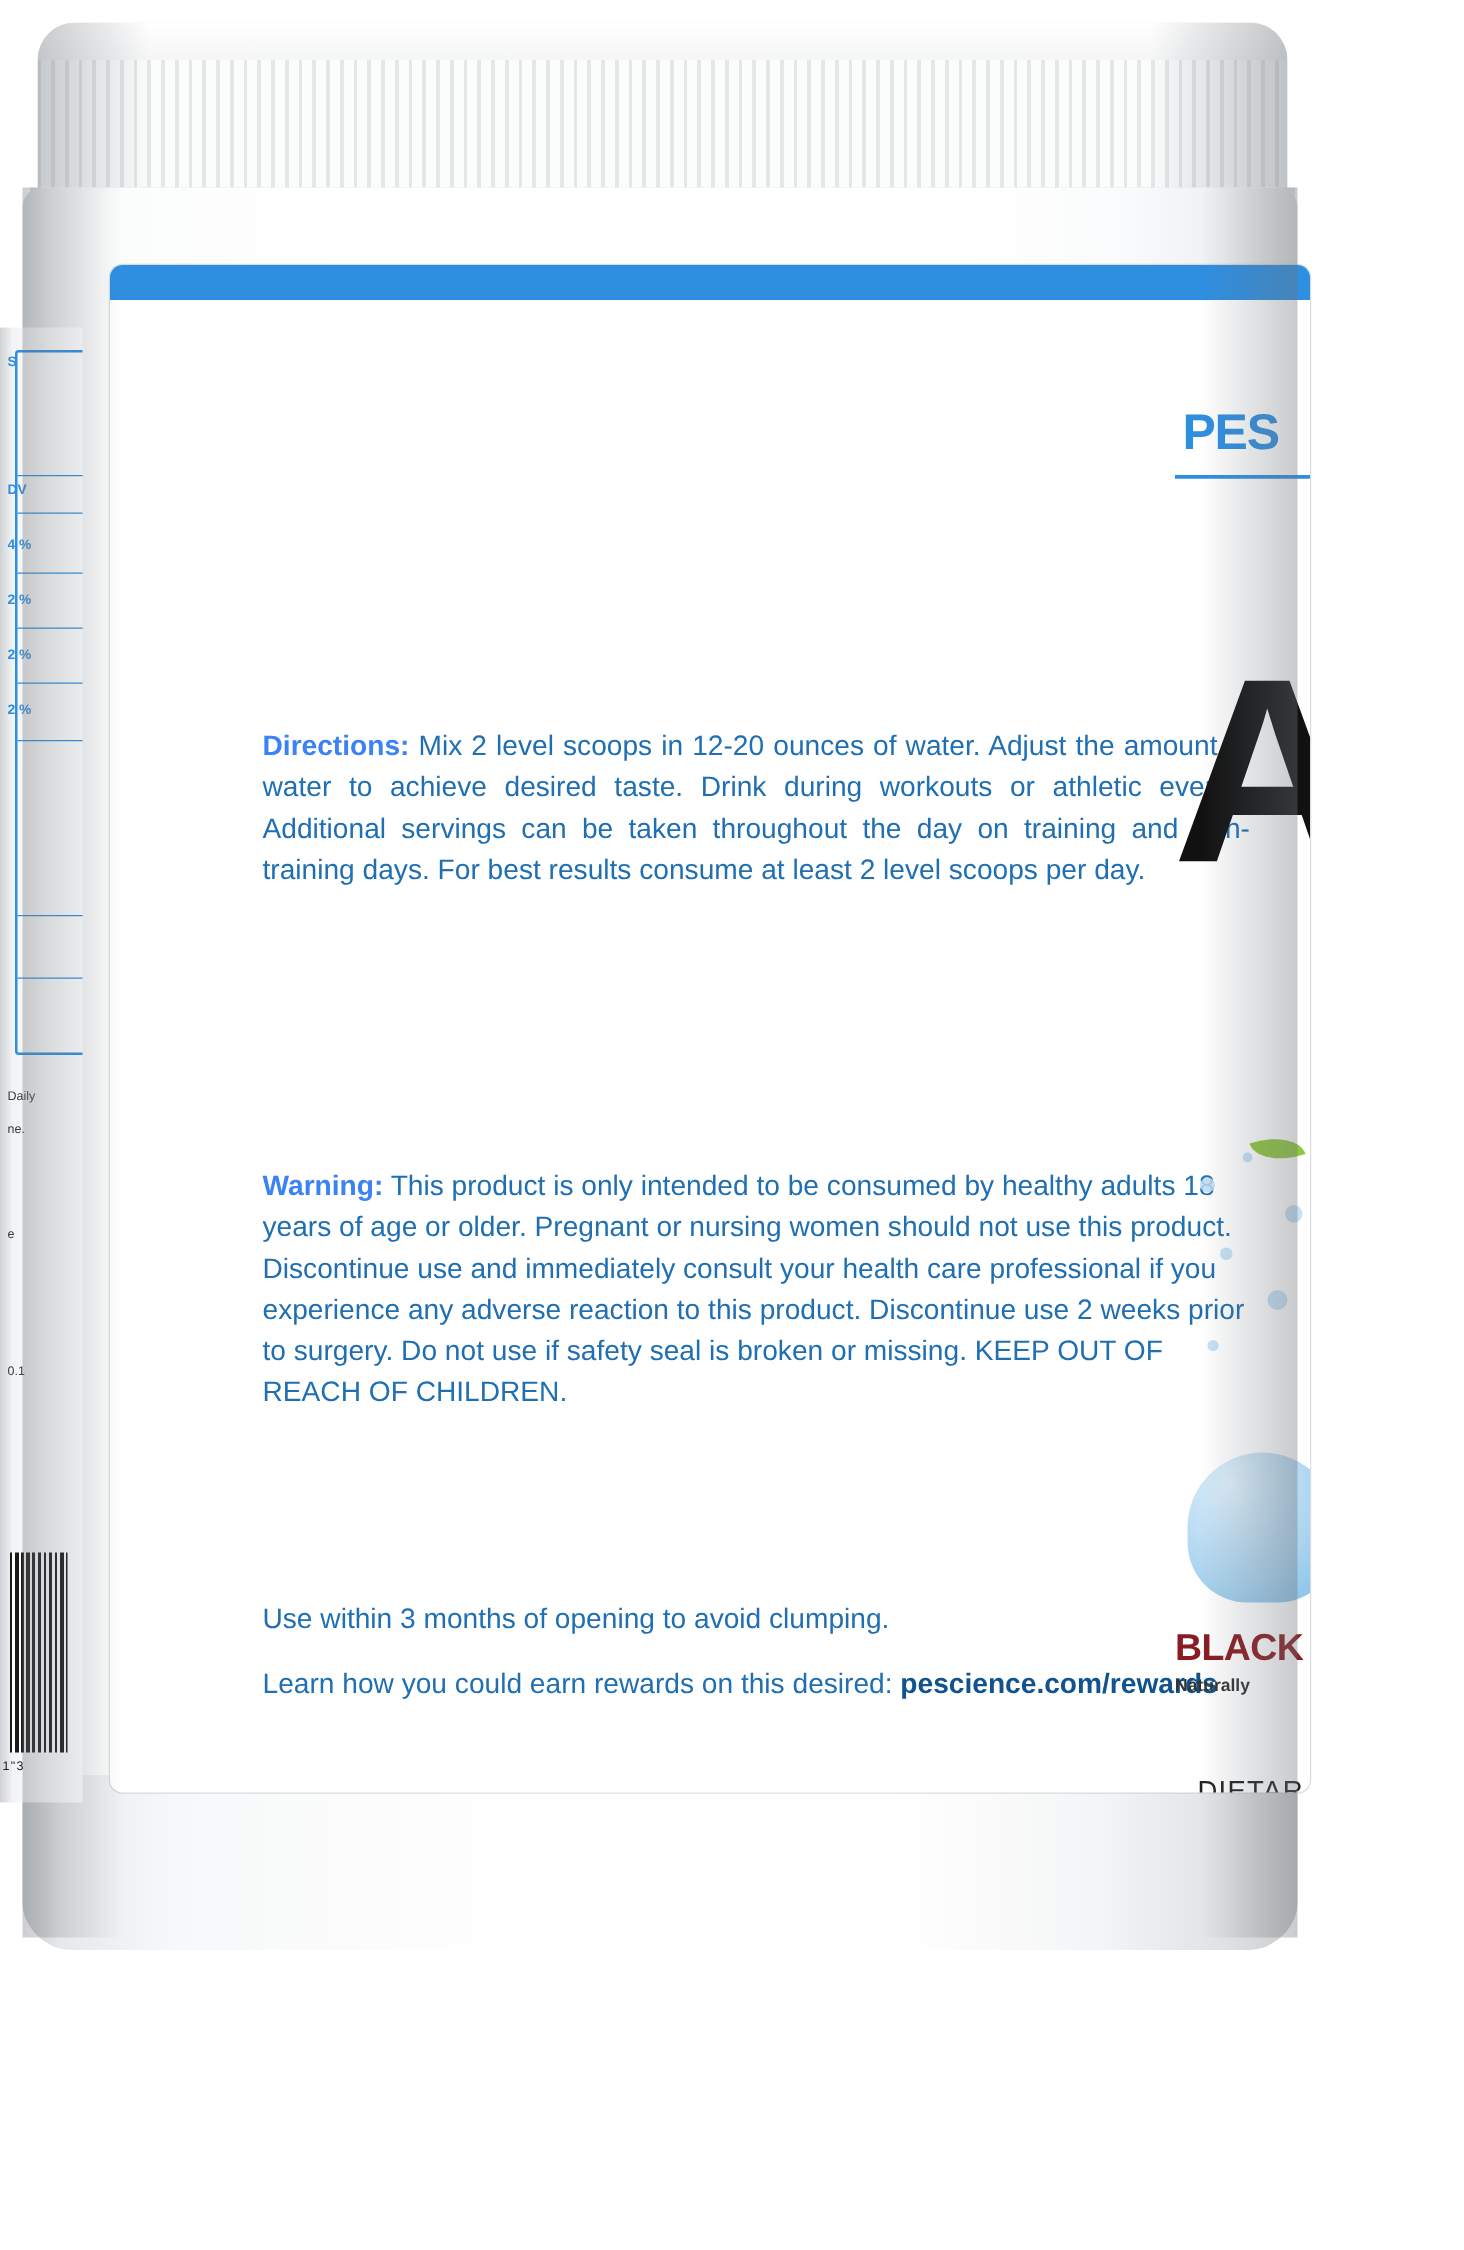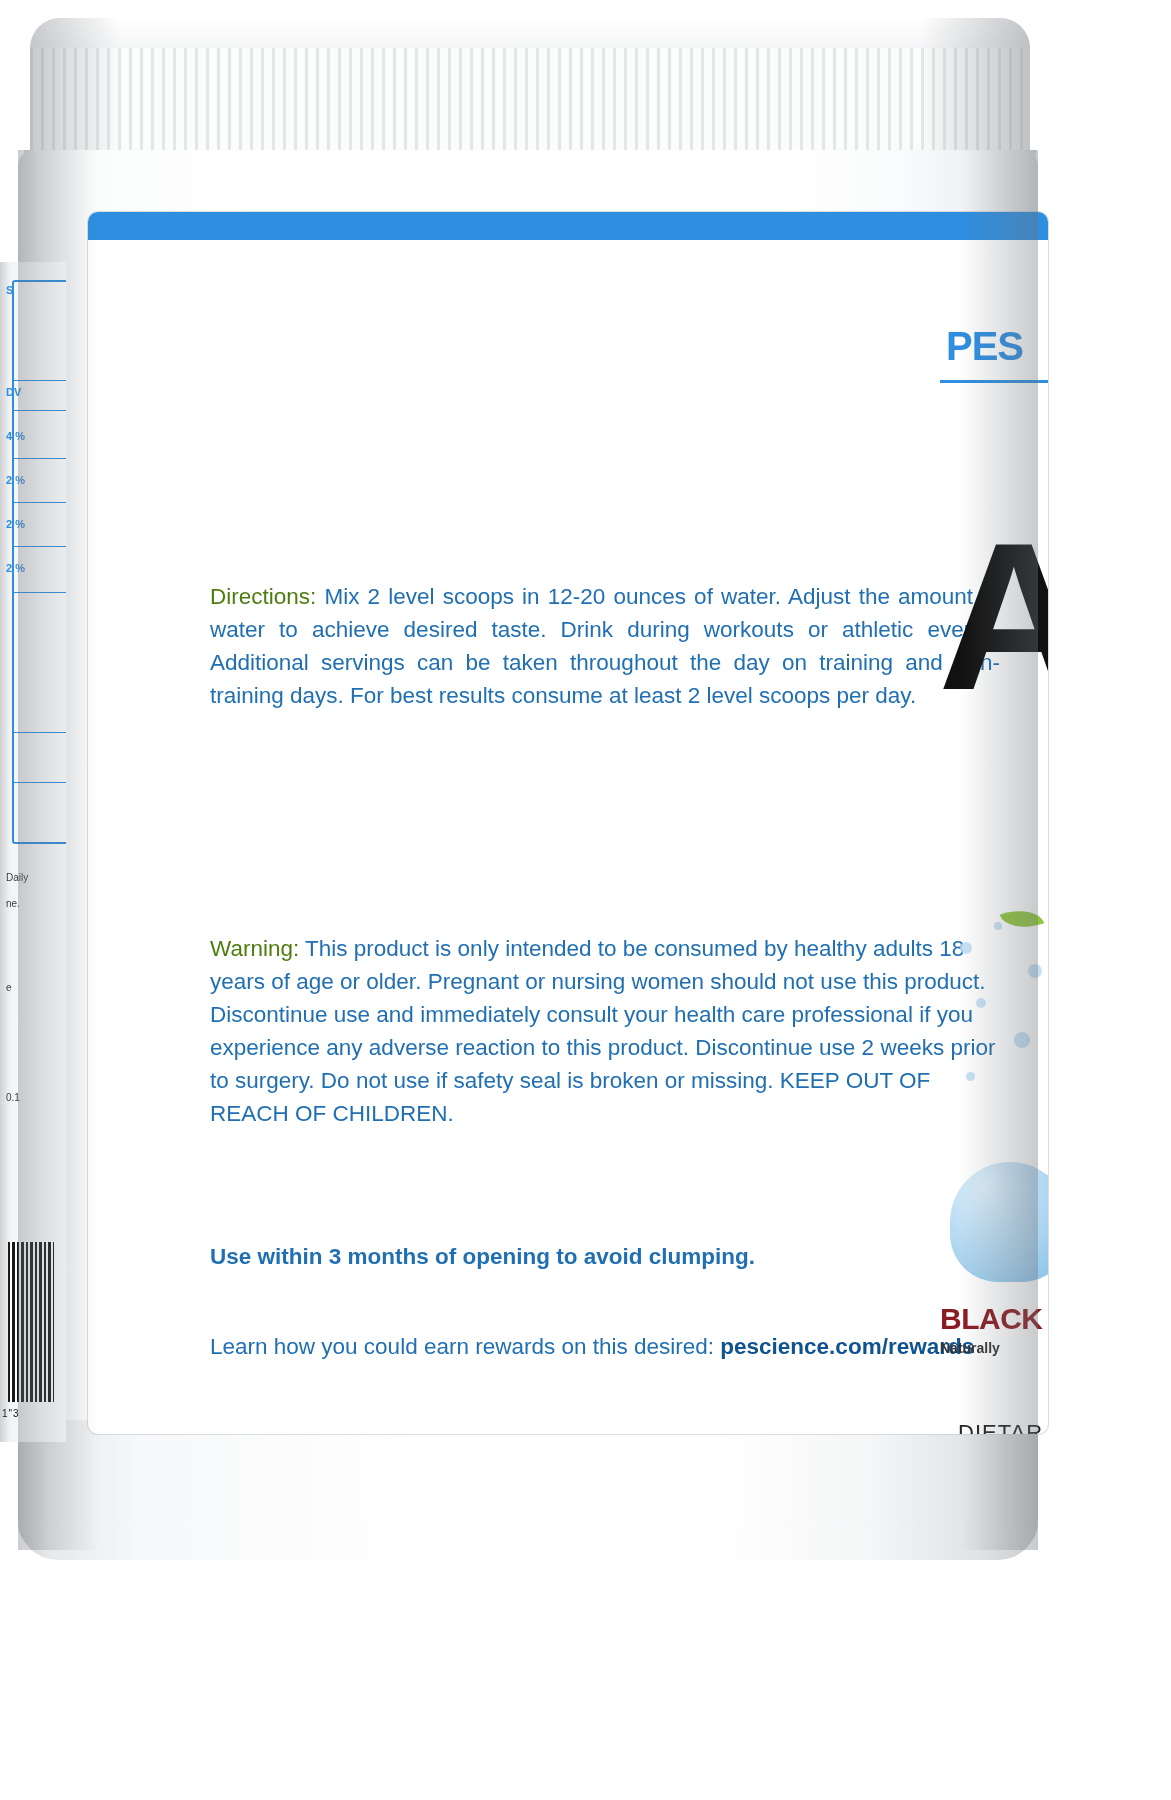--- a/index.html
+++ b/index.html
@@ -196,28 +196,28 @@
     color: #1663a8;
   }
   .para {
     font-size: 22.5px;
     line-height: 33px;
     color: #1f6fb2;
     margin: 0 0 0 0;
     text-align: left;
   }
   .para b {
-    color: #4d7c0f;
-    font-weight: normal;
+    color: #3b82f6;
+    font-weight: bold;
   }
   .para.justify { text-align: justify; }
 
   .block-directions { position: absolute; left: 0; top: 0; width: 790px; }
   .block-warning { position: absolute; left: 0; top: 352px; width: 790px; }
-  .block-clump { position: absolute; left: 0; top: 660px; width: 790px; font-weight: bold; }
+  .block-clump { position: absolute; left: 0; top: 698px; width: 790px; }
   .block-rewards { position: absolute; left: 0; top: 750px; width: 790px; }
   .rewards-url { color: #10538f; font-weight: bold; }
 
   
   .front-peek {
     position: absolute;
     left: 900px;
     top: 212px;
     width: 148px;
     height: 1222px;

